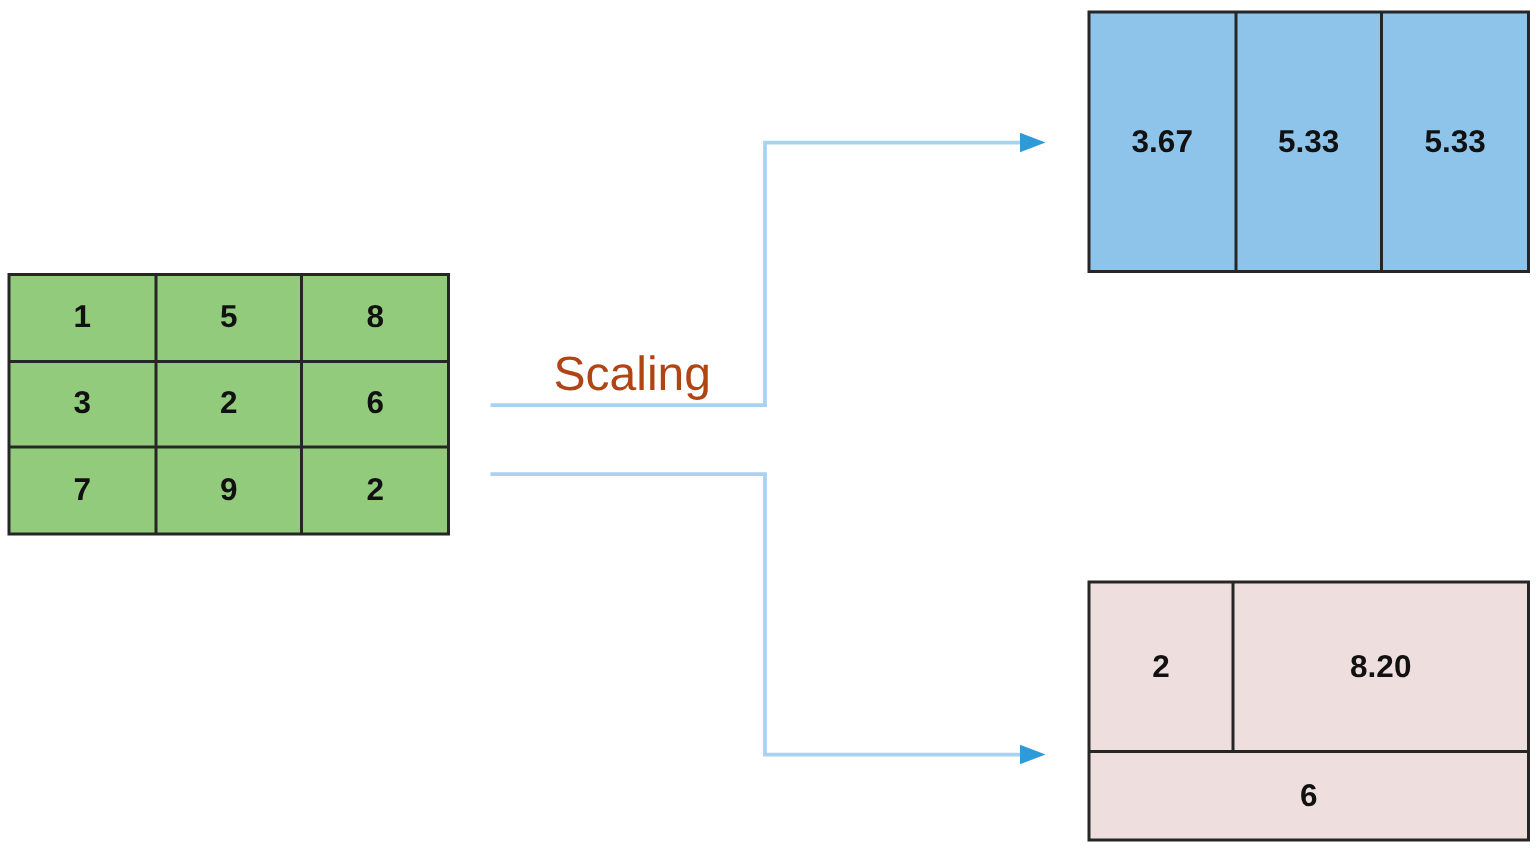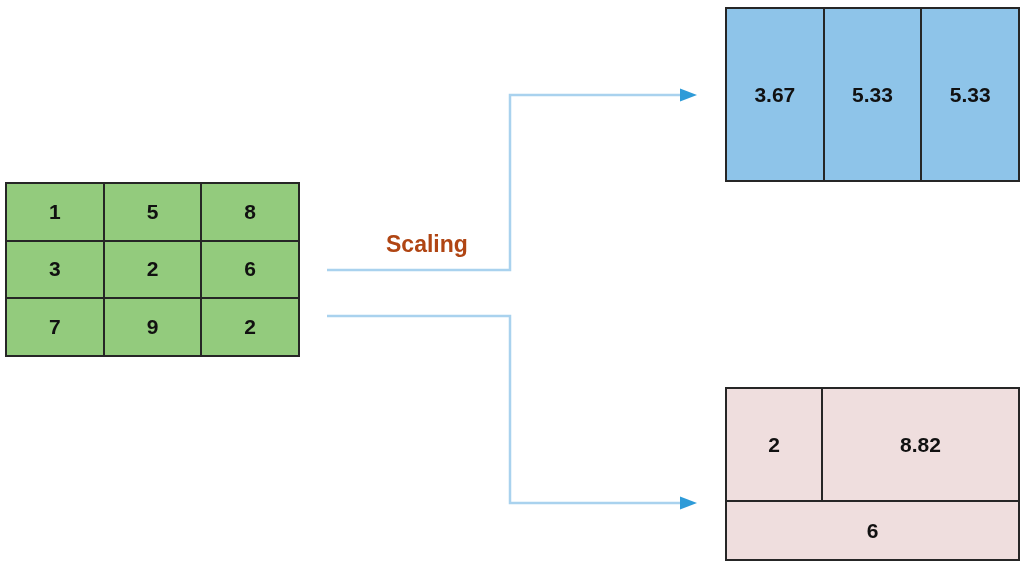--- a/index.html
+++ b/index.html
@@ -59,25 +59,24 @@
     font-weight: bold;
     font-size: 21px;
     color: var(--cell-text, #111111);
   }
   .grid-input  .cell { background: var(--input-fill, #93CB7D); }
   .grid-scaling .cell { background: var(--scaling-fill, #8EC4E9); }
   .grid-zoning .cell { background: var(--zoning-fill, #EFDEDE); }
   .cell-full { grid-column: 1 / 3; }
   .flow-label {
     position: absolute;
-    font-size: 23px;
-    font-weight: bold;
+    font-size: 32px;
+    font-weight: normal;
     color: var(--label-text, #B04513);
     white-space: nowrap;
-    margin-left: 17px;
   }
   .label-scaling { left: 369px; top: 231px; }
   .label-zoning  { left: 369px; top: 323px; }
 </style>
 </head>
 <body>
 
 <div class="canvas">
 
   <svg class="arrows" viewBox="0 0 1024 566" xmlns="http://www.w3.org/2000/svg">
@@ -102,17 +101,17 @@
   <div class="flow-label label-scaling">Scaling</div>
 
   <div class="grid grid-scaling">
     <div class="cell">3.67</div>
     <div class="cell">5.33</div>
     <div class="cell">5.33</div>
   </div>
 
   <div class="grid grid-zoning">
     <div class="cell">2</div>
-    <div class="cell">8.82</div>
+    <div class="cell">8.20</div>
     <div class="cell cell-full">6</div>
   </div>
 
 </div>
 
 </body></html>

